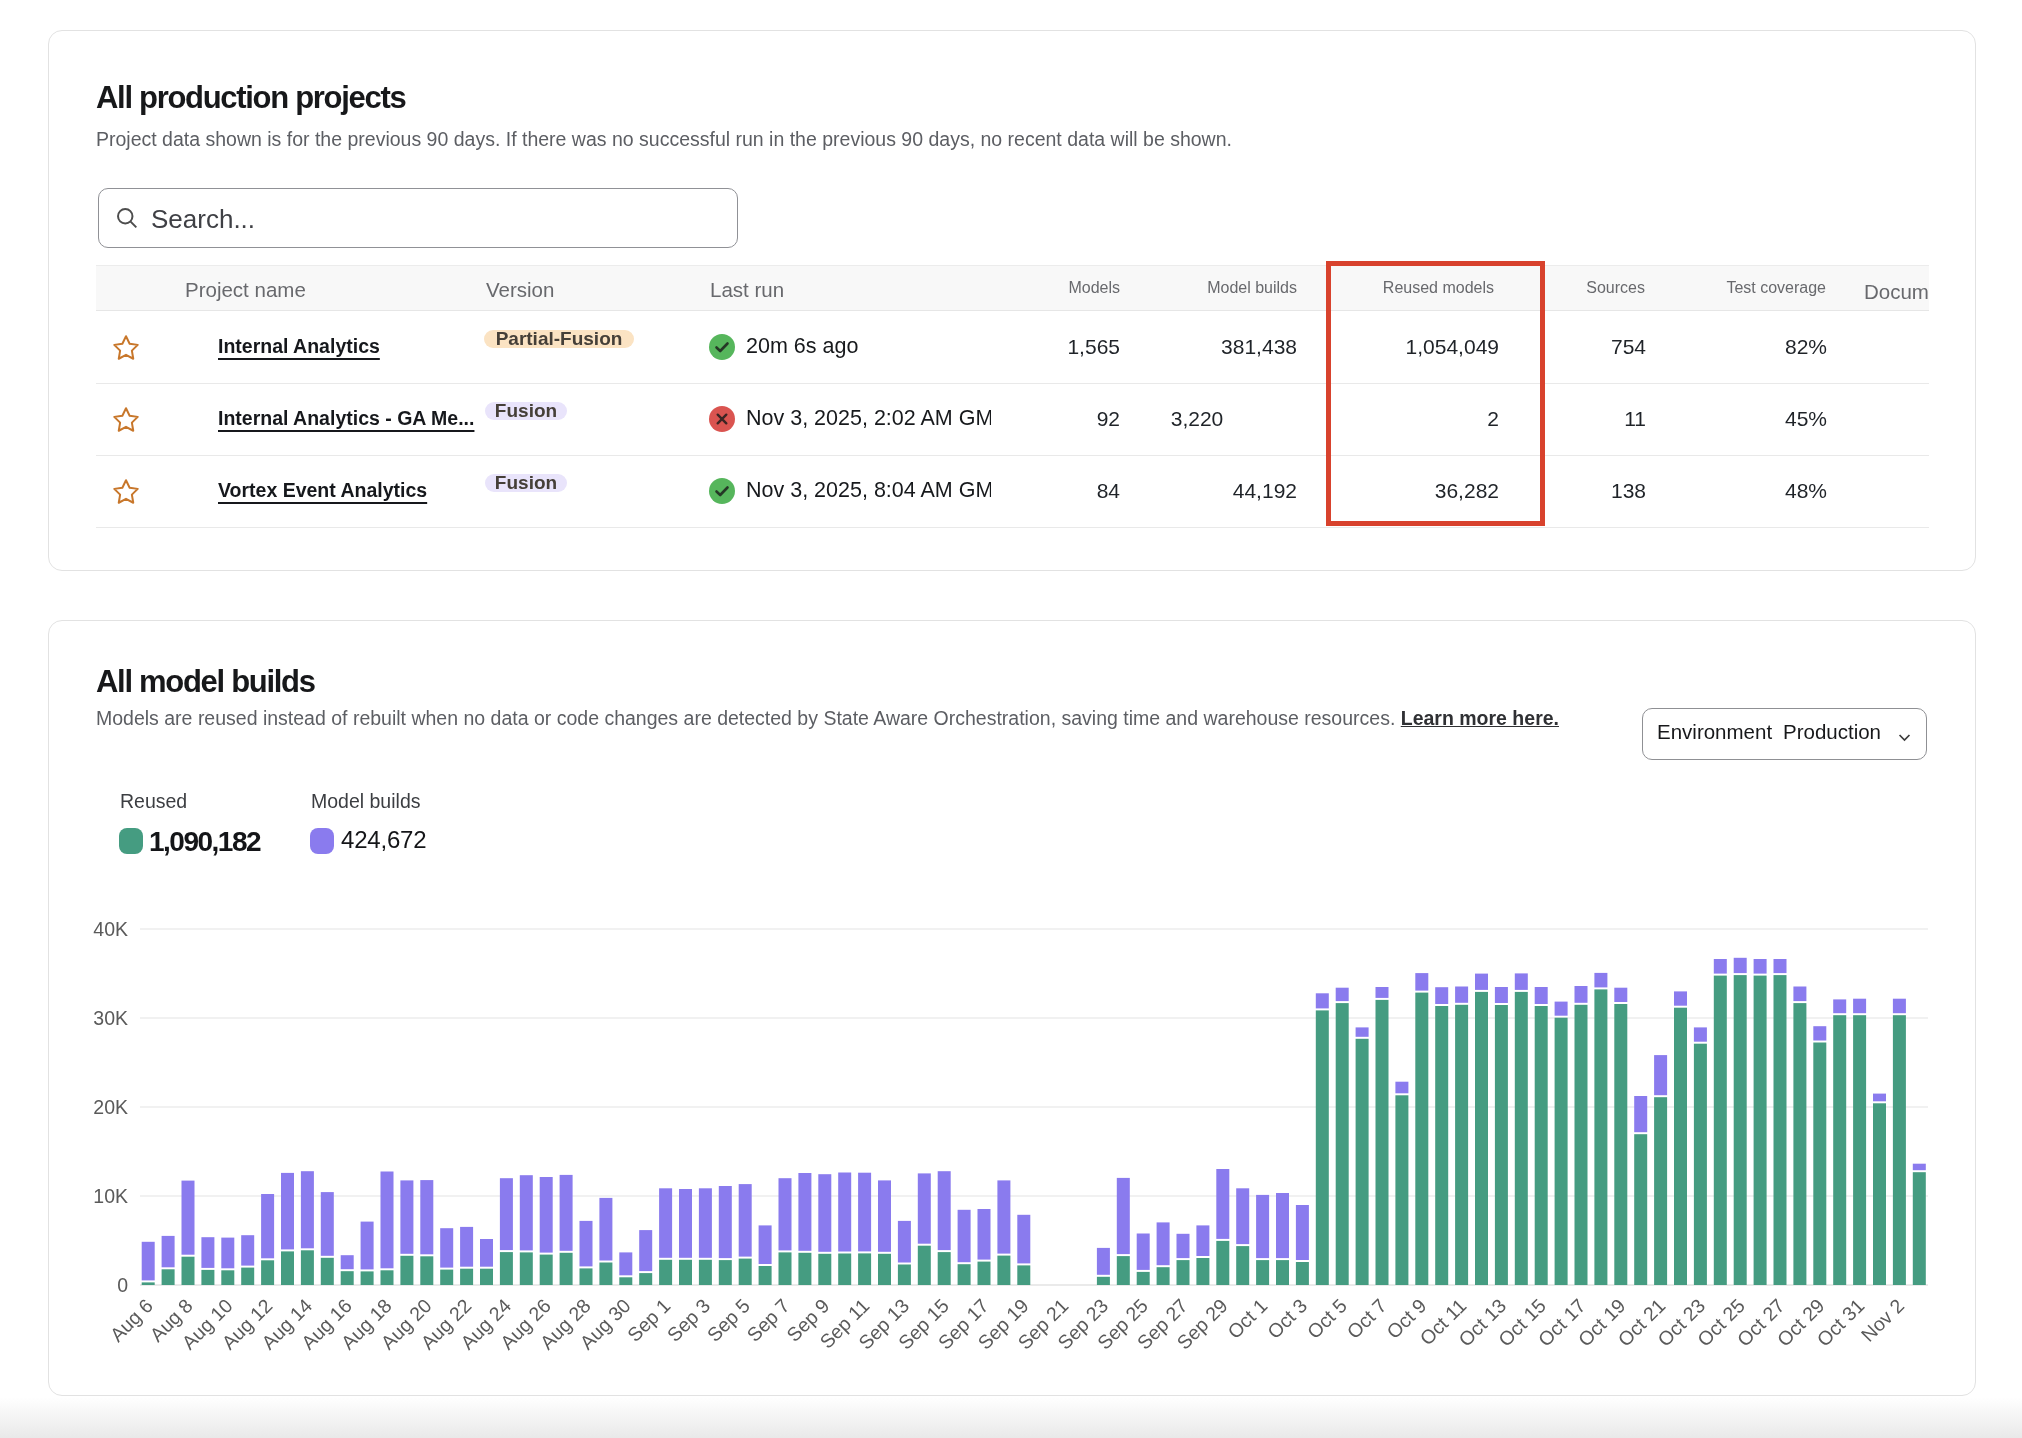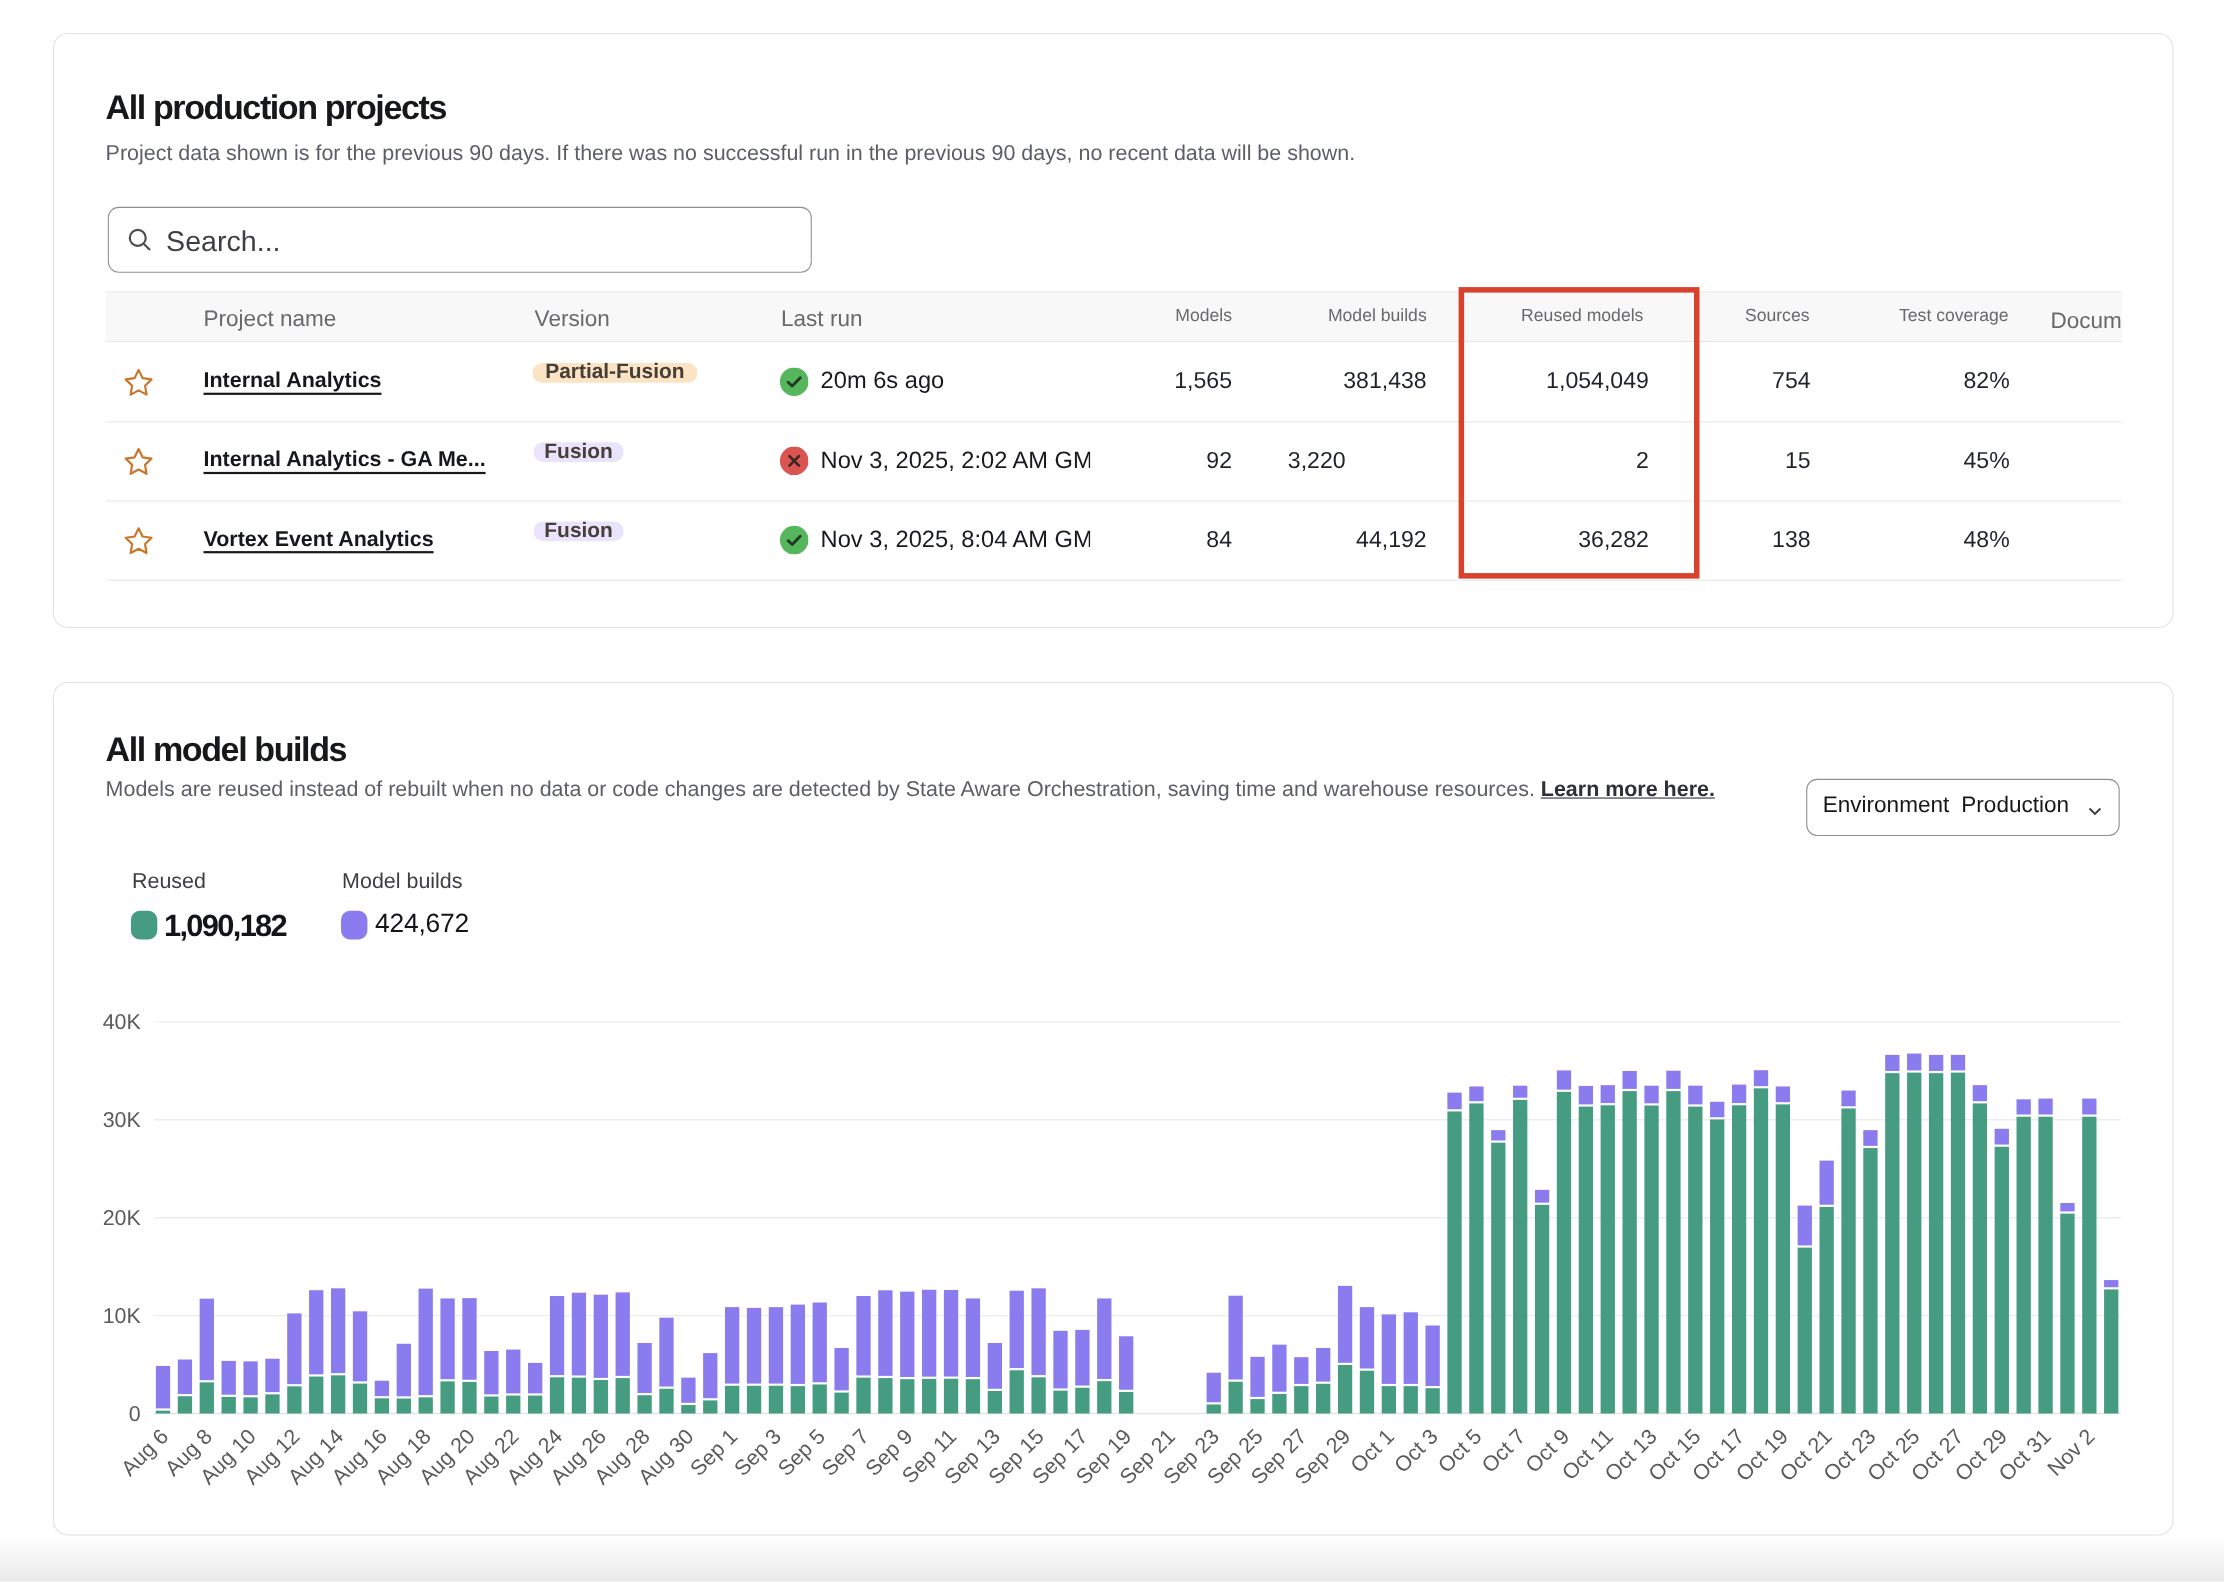--- a/index.html
+++ b/index.html
@@ -4,21 +4,21 @@
 <style>
 * { margin:0; padding:0; box-sizing:border-box; }
 html,body { width:2022px; height:1438px; background:#fff; font-family:"Liberation Sans", sans-serif; overflow:hidden; position:relative; }
 .card { position:absolute; left:48px; width:1928px; background:#fff; border:1.5px solid #e2e2e2; border-radius:14px; }
 .abs { position:absolute; }
 .hline { position:absolute; left:96px; width:1833px; height:1px; background:#e9e9e9; }
 .num { position:absolute; line-height:1; font-size:21px; color:#1f2328; text-align:right; }
 .hdr { position:absolute; line-height:1; font-size:20.5px; color:#68696d; }
 .hdrr { position:absolute; line-height:1; font-size:16px; color:#68696d; text-align:right; }
 .badge { position:absolute; height:18px; border-radius:10px; font-size:19px; font-weight:700; color:#453f38; display:flex; align-items:center; justify-content:center; }
-.pname { position:absolute; line-height:1; font-size:19.5px; font-weight:700; color:#16181c; text-decoration:underline; text-underline-offset:5px; text-decoration-thickness:1.5px; }
+.pname { position:absolute; line-height:1; font-size:19.5px; font-weight:700; color:#16181c; text-decoration:underline; text-underline-offset:5px; text-decoration-thickness:1.5px;margin-left:33px; }
 </style>
 </head>
 <body>
 
 <div class="card" style="top:30px; height:541px;"></div>
 
 <div class="abs" style="left:96px; top:82px; font-size:31px; font-weight:700; color:#17181a; letter-spacing:-1.3px; line-height:1;">All production projects</div>
 <div class="abs" style="left:96px; top:130px; font-size:19.5px; color:#5c5e63; line-height:1;">Project data shown is for the previous 90 days. If there was no successful run in the previous 90 days, no recent data will be shown.</div>
 
 <div class="abs" style="left:98px; top:188px; width:640px; height:60px; border:1.5px solid #909196; border-radius:10px;"></div>
@@ -65,21 +65,21 @@
 <div class="pname" style="left:185px; top:409px;">Internal Analytics - GA Me...</div>
 <div class="badge" style="left:485px; top:402px; width:82px; background:#e9e4fb;">Fusion</div>
 <svg style="position:absolute;left:709px;top:406px" width="26" height="26" viewBox="0 0 26 26">
     <circle cx="13" cy="13" r="13" fill="#da5450"></circle>
     <path d="M8.7 8.7 L17.3 17.3 M17.3 8.7 L8.7 17.3" fill="none" stroke="#3c2523" stroke-width="2.4" stroke-linecap="round"></path>
   </svg>
 <div class="abs" style="left:746px; top:408px; width:245px; line-height:1; overflow:hidden; white-space:nowrap; font-size:21.5px; color:#17191c;">Nov 3, 2025, 2:02 AM GMT+9</div>
 <div class="num" style="left:970px; top:408px; width:150px;">92</div>
 <div class="num" style="left:1097px; top:408px; width:200px;text-align:center;">3,220</div>
 <div class="num" style="left:1299px; top:408px; width:200px;">2</div>
-<div class="num" style="left:1496px; top:408px; width:150px;">15</div>
+<div class="num" style="left:1496px; top:408px; width:150px;">11</div>
 <div class="num" style="left:1677px; top:408px; width:150px;">45%</div>
 
 <div class="abs" style="left:111px; top:477px;"><svg width="30" height="30" viewBox="0 0 24 24" fill="none" stroke="#c8772b" stroke-width="1.6" stroke-linejoin="round">
       <path d="M12 2.6 L14.9 8.6 L21.4 9.5 L16.7 14.1 L17.8 20.6 L12 17.5 L6.2 20.6 L7.3 14.1 L2.6 9.5 L9.1 8.6 Z"></path>
     </svg></div>
 <div class="pname" style="left:185px; top:481px;">Vortex Event Analytics</div>
 <div class="badge" style="left:485px; top:474px; width:82px; background:#e9e4fb;">Fusion</div>
 <svg style="position:absolute;left:709px;top:478px" width="26" height="26" viewBox="0 0 26 26">
     <circle cx="13" cy="13" r="13" fill="#56b65c"></circle>
     <path d="M7.5 13.5 L11.2 17 L18.5 9.5" fill="none" stroke="#253826" stroke-width="2.6" stroke-linecap="round" stroke-linejoin="round"></path>

